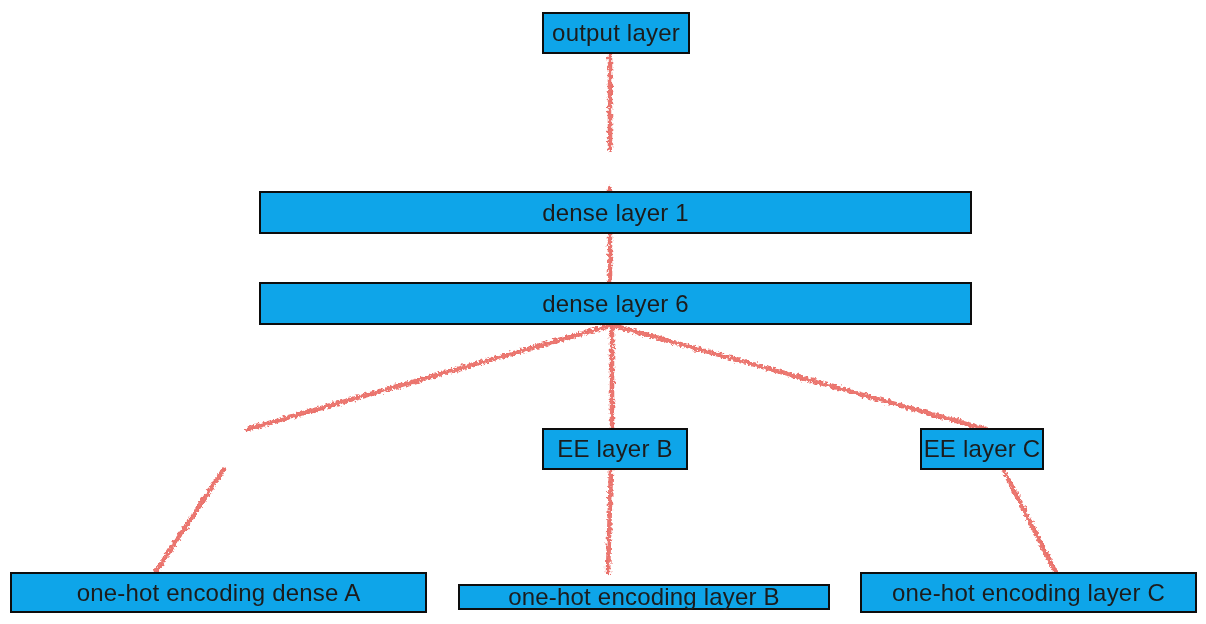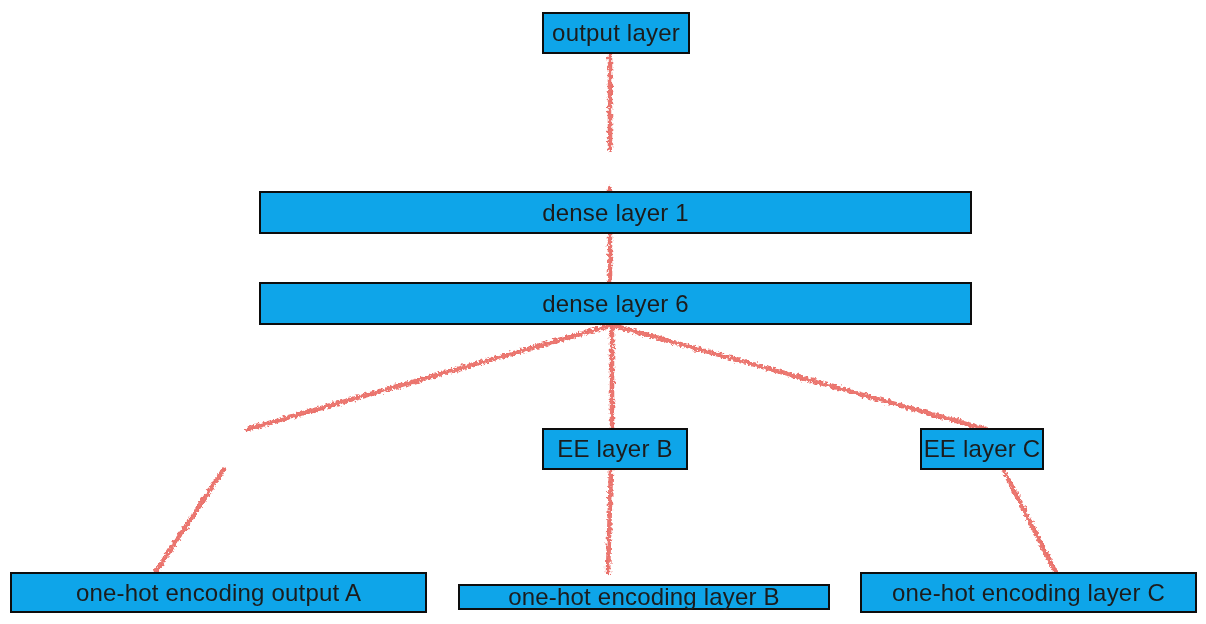--- a/index.html
+++ b/index.html
@@ -86,19 +86,19 @@
 
   <div class="node n-dense1">dense layer 1</div>
 
   <div class="node n-dense0">dense layer 6</div>
 
 
   <div class="node n-ee-b">EE layer B</div>
 
   <div class="node n-ee-c">EE layer C</div>
 
-  <div class="node n-oh-a">one-hot encoding output A</div>
+  <div class="node n-oh-a">one-hot encoding dense A</div>
 
   <div class="node n-oh-b">one-hot encoding layer B</div>
 
   <div class="node n-oh-c">one-hot encoding layer C</div>
 
 </div>
 
 </body></html>

